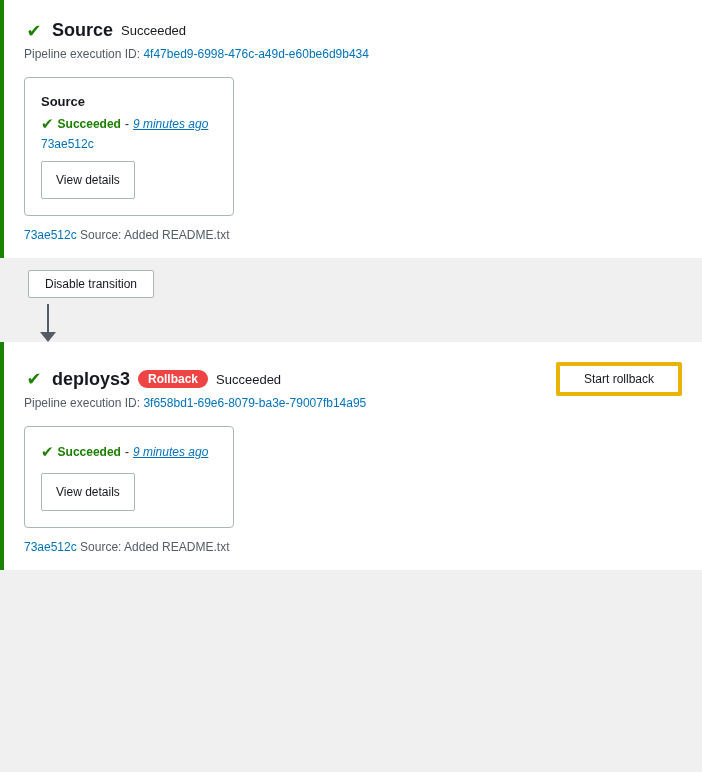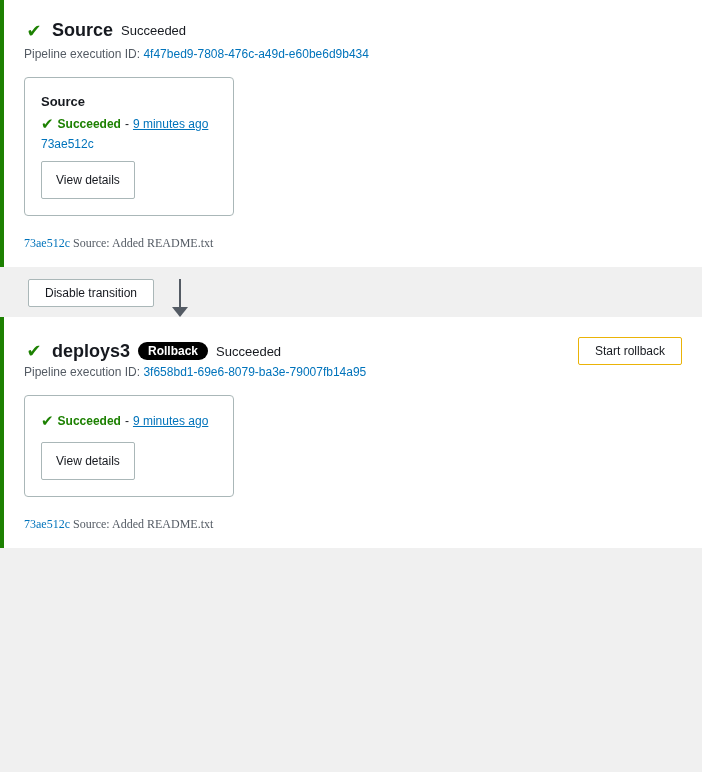--- a/index.html
+++ b/index.html
@@ -38,21 +38,21 @@
       font-weight: 700;
       color: #16191f;
     }
 
     .stage-status-text {
       font-size: 13px;
       color: #16191f;
     }
 
     .rollback-badge {
-      background: #000000;
+      background: #ef4444;
       color: #fff;
       border-radius: 12px;
       padding: 2px 10px;
       font-size: 12px;
       font-weight: 600;
     }
 
     .check-icon {
       width: 20px;
       height: 20px;
@@ -111,20 +111,21 @@
 
     .action-card-status .succeeded {
       color: #1d8102;
       font-weight: 600;
     }
 
     .action-card-status .time-ago {
       color: #0073bb;
       text-decoration: underline;
       cursor: pointer;
+      font-style: italic;
     }
 
     .commit-link-inline {
       color: #0073bb;
       text-decoration: none;
       font-size: 12px;
       display: block;
       margin-bottom: 10px;
     }
 
@@ -132,47 +133,47 @@
       border: 1px solid #aab7b8;
       border-radius: 2px;
       background: #fff;
       padding: 11px 14px;
       font-size: 12px;
       cursor: pointer;
       color: #16191f;
     }
 
     .start-rollback-btn {
-      border: 1px solid #eab308;
+      border: 4px solid #eab308;
       border-radius: 2px;
       background: #fff;
-      padding: 6px 16px;
+      padding: 6px 24px;
       font-size: 12px;
       cursor: pointer;
       color: #16191f;
       margin-left: auto;
     }
 
     
     .stage-footer {
       font-size: 12px;
       color: #545b64;
-      margin-top: 20px;
-      font-family: Liberation Serif, serif;
+      margin-top: 12px;
     }
 
     .stage-footer a {
       color: #0073bb;
       text-decoration: none;
     }
 
     
     .transition-area {
       background: #f0f0f0;
       display: flex;
+      flex-direction: column;
       align-items: flex-start;
       padding: 12px 20px 0px 28px;
       gap: 6px;
     }
 
     .disable-transition-btn {
       border: 1px solid #aab7b8;
       border-radius: 2px;
       background: #fff;
       padding: 6px 16px;
@@ -232,21 +233,21 @@
 <div class="pipeline-container">
 
   <div class="stage-section">
     <div class="stage-header">
       <span class="check-icon">✔</span>
       <span class="stage-title">Source</span>
       <span class="stage-status-text">Succeeded</span>
     </div>
     <div class="pipeline-execution-row">
       <span>Pipeline execution ID:</span>
-      <a href="#">4f47bed9-7808-476c-a49d-e60be6d9b434</a>
+      <a href="#">4f47bed9-6998-476c-a49d-e60be6d9b434</a>
     </div>
 
     <div class="action-card">
       <div class="action-card-title">Source</div>
       <div class="action-card-status">
         <span class="small-check">✔</span>
         <span class="succeeded">Succeeded</span>
         <span>-</span>
         <span class="time-ago">9 minutes ago</span>
       </div>

